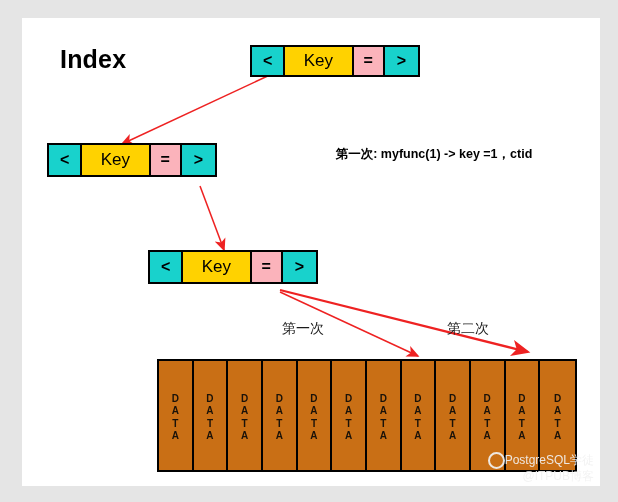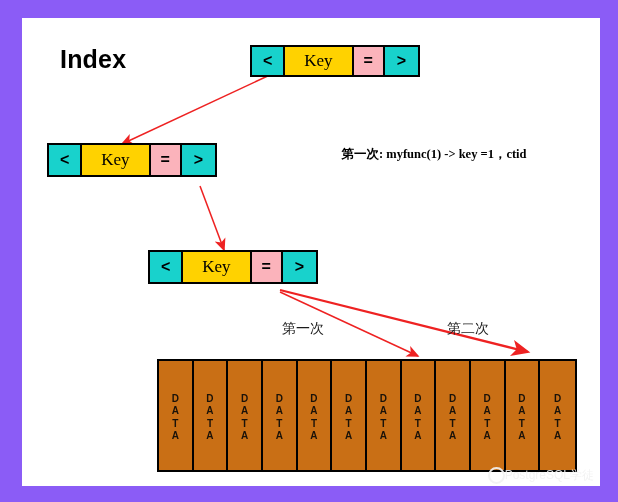--- a/index.html
+++ b/index.html
@@ -1,38 +1,38 @@
 <!DOCTYPE html>
 <html><head>
 <meta charset="utf-8">
 <style>
   html,body{margin:0;padding:0;background:#000;}
   body{width:618px;height:502px;overflow:hidden;
        font-family:"Liberation Sans","DejaVu Sans",sans-serif;}
 
-  #stage{position:relative;width:618px;height:502px;background:#8b5cf6;}
+  #stage{position:relative;width:618px;height:502px;background:#e5e5e5;}
 
   
   #canvas{position:absolute;left:22px;top:18px;width:578px;height:468px;
           background:#ffffff;overflow:hidden;}
 
   svg#wires{position:absolute;left:0;top:0;width:578px;height:468px;
             pointer-events:none;}
 
   .sect-title{position:absolute;font-weight:bold;color:#000;
               font-size:25px;letter-spacing:.2px;}
 
   
   .node{position:absolute;display:flex;border:2px solid #000;box-sizing:border-box;}
   .cell{display:flex;align-items:center;justify-content:center;
         border-right:2px solid #000;box-sizing:border-box;
         font-size:16px;color:#000;font-weight:bold;}
   .cell:last-child{border-right:none;}
   .c-lt{background:#18D2CC;}
-  .c-key{background:#FFD200;font-weight:normal;font-size:17px;font-family:Liberation Serif, serif;}
+  .c-key{background:#FFD200;font-weight:normal;font-size:17px;}
   .c-eq{background:#FBB3BB;}
   .c-gt{background:#18D2CC;}
 
   
   .anno{position:absolute;font-size:12.5px;font-weight:bold;color:#000;
         line-height:1.45;text-align:center;width:240px;}
   .pass-label{position:absolute;font-size:14px;color:#1a1a1a;}
 
   
   #heap{position:absolute;display:flex;border:2px solid #000;box-sizing:border-box;
@@ -89,21 +89,21 @@
       <div class="cell c-gt" style="width:34px;">&gt;</div>
     </div>
 
     <div class="node" style="left:126px;top:232px;width:170px;height:34px;">
       <div class="cell c-lt" style="width:34px;">&lt;</div>
       <div class="cell c-key" style="width:70px;">Key</div>
       <div class="cell c-eq" style="width:32px;">=</div>
       <div class="cell c-gt" style="width:34px;">&gt;</div>
     </div>
 
-    <div class="anno" style="left:292px;top:127px;font-family:Liberation Serif, serif;">
+    <div class="anno" style="left:292px;top:127px;">
       <div>第一次: myfunc(1) -&gt; key =1，ctid</div>
     </div>
 
     <div class="anno" style="left:292px;top:178px;">
     </div>
 
     <div class="pass-label" style="left:260px;top:302px;">第一次</div>
 
     <div class="pass-label" style="left:425px;top:302px;">第二次</div>
 
@@ -180,16 +180,17 @@
           <span class="hch">T</span>
           <span class="hch">A</span>
         </div>
       </div>
 
     <div id="wm">
       <div class="l1">
         <span class="dot"></span>
         <span>PostgreSQL学徒</span>
       </div>
+      <div>@ITPUB博客</div>
     </div>
 
   </div>
 </div>
 
 </body></html>

